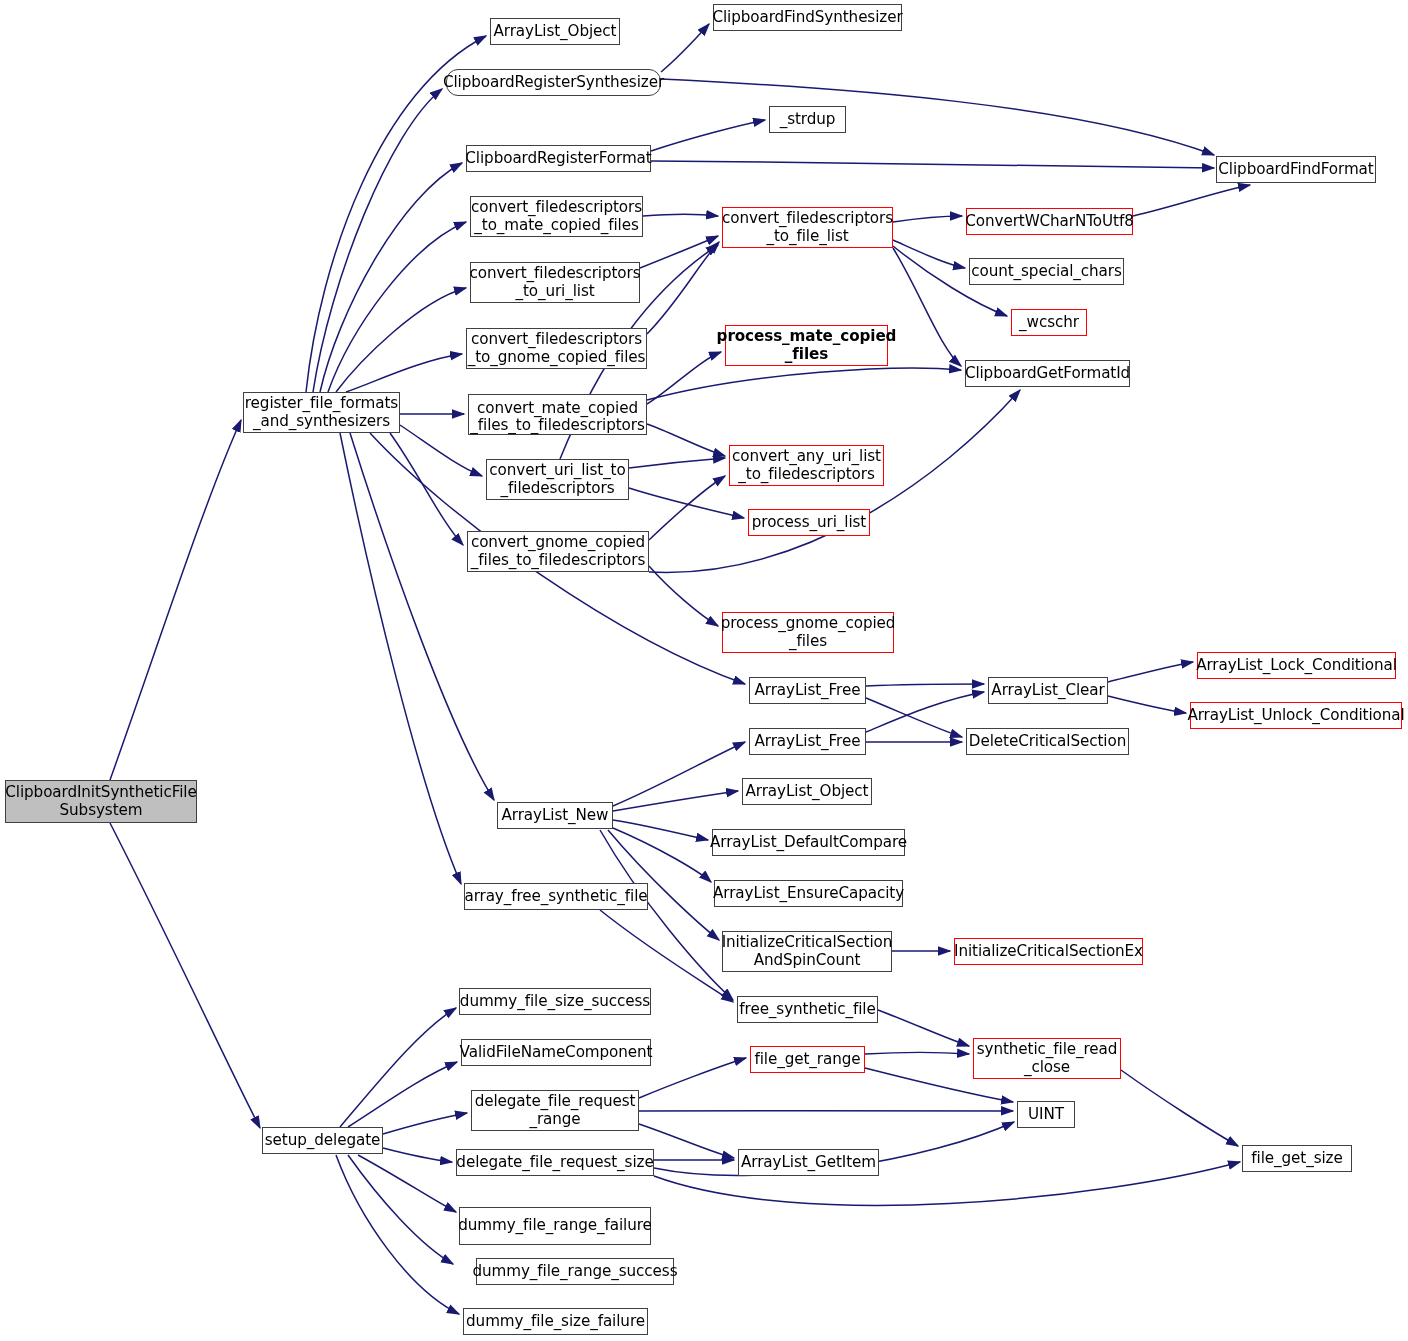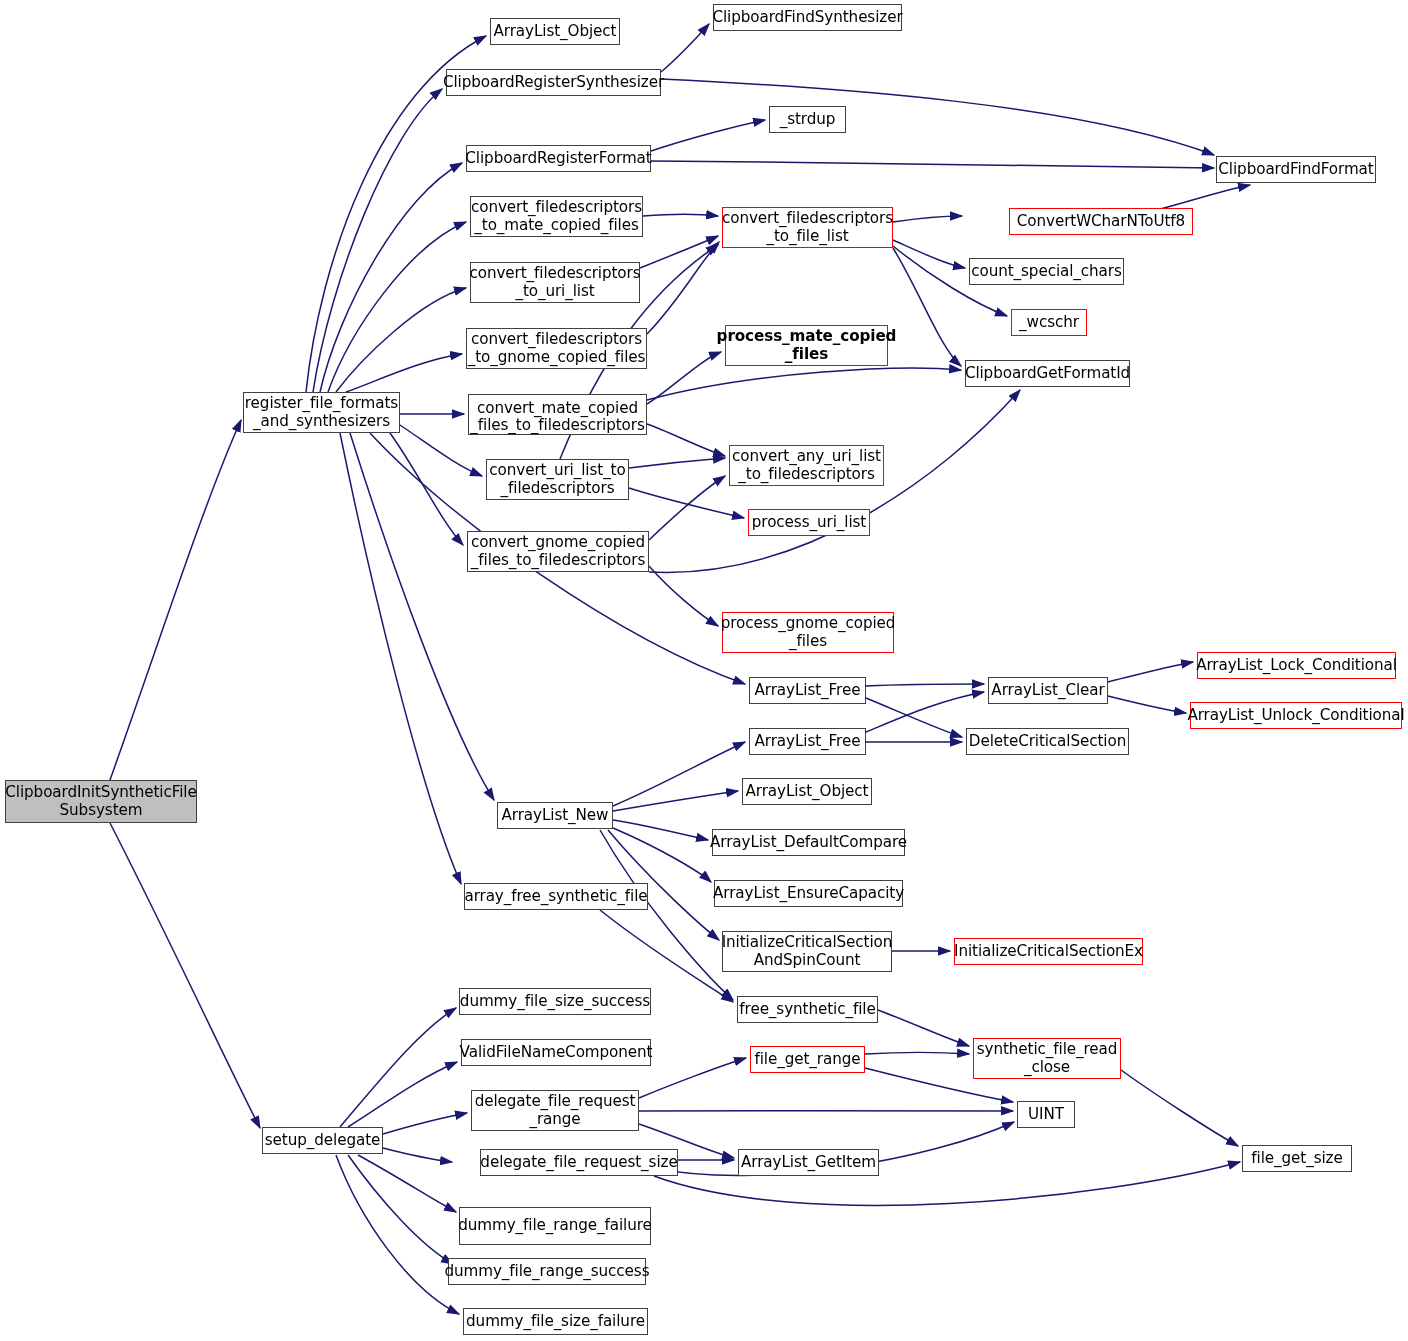--- a/index.html
+++ b/index.html
@@ -91,40 +91,40 @@
         <path d="M865,1054 C900,1052 940,1052 969,1054" marker-end="url(#ah)"></path>
         <path d="M865,1068 C920,1082 980,1096 1013,1102" marker-end="url(#ah)"></path>
       </g>
   </svg>
   <div id="node-layer">
       <div class="node root" style="left: 5px; top: 780px; width: 192px; height: 43px;"><span>ClipboardInitSyntheticFile
 Subsystem</span></div>
       <div class="node" style="left: 243px; top: 392px; width: 157px; height: 41px;"><span>register_file_formats
 _and_synthesizers</span></div>
       <div class="node" style="left: 490px; top: 18px; width: 130px; height: 27px;"><span>ArrayList_Object</span></div>
-      <div class="node" style="left: 446px; top: 69px; width: 215px; height: 27px;"><span>ClipboardRegisterSynthesizer</span></div>
+      <div class="node" style="left: 446px; top: 69px; width: 215px; height: 27px; border-radius: 12px;"><span>ClipboardRegisterSynthesizer</span></div>
       <div class="node" style="left: 466px; top: 145px; width: 185px; height: 27px;"><span>ClipboardRegisterFormat</span></div>
       <div class="node" style="left: 470px; top: 196px; width: 173px; height: 41px;"><span>convert_filedescriptors
 _to_mate_copied_files</span></div>
       <div class="node" style="left: 470px; top: 262px; width: 170px; height: 41px;"><span>convert_filedescriptors
 _to_uri_list</span></div>
       <div class="node" style="left: 466px; top: 328px; width: 181px; height: 41px;"><span>convert_filedescriptors
 _to_gnome_copied_files</span></div>
       <div class="node" style="left: 468px; top: 394px; width: 179px; height: 41px; align-items: flex-end;"><span>convert_mate_copied
 _files_to_filedescriptors</span></div>
       <div class="node" style="left: 486px; top: 459px; width: 143px; height: 41px;"><span>convert_uri_list_to
 _filedescriptors</span></div>
       <div class="node" style="left: 467px; top: 531px; width: 182px; height: 41px;"><span>convert_gnome_copied
 _files_to_filedescriptors</span></div>
       <div class="node" style="left: 713px; top: 4px; width: 189px; height: 27px;"><span>ClipboardFindSynthesizer</span></div>
       <div class="node" style="left: 769px; top: 106px; width: 77px; height: 27px;"><span>_strdup</span></div>
       <div class="node" style="left: 1216px; top: 156px; width: 160px; height: 27px;"><span>ClipboardFindFormat</span></div>
       <div class="node red" style="left: 722px; top: 207px; width: 171px; height: 41px;"><span>convert_filedescriptors
 _to_file_list</span></div>
-      <div class="node red" style="left: 966px; top: 208px; width: 184px; height: 27px; margin-left: 43px;"><span>ConvertWCharNToUtf8</span></div>
+      <div class="node red" style="left: 966px; top: 208px; width: 167px; height: 27px;"><span>ConvertWCharNToUtf8</span></div>
       <div class="node" style="left: 969px; top: 258px; width: 155px; height: 27px;"><span>count_special_chars</span></div>
       <div class="node red" style="left: 1011px; top: 309px; width: 76px; height: 27px;"><span>_wcschr</span></div>
       <div class="node red" style="left: 725px; top: 325px; width: 163px; height: 41px; font-weight: bold;"><span>process_mate_copied
 _files</span></div>
       <div class="node" style="left: 965px; top: 360px; width: 165px; height: 27px;"><span>ClipboardGetFormatId</span></div>
       <div class="node red" style="left: 729px; top: 445px; width: 155px; height: 41px;"><span>convert_any_uri_list
 _to_filedescriptors</span></div>
       <div class="node red" style="left: 748px; top: 509px; width: 122px; height: 27px;"><span>process_uri_list</span></div>
       <div class="node red" style="left: 722px; top: 612px; width: 172px; height: 41px;"><span>process_gnome_copied
 _files</span></div>
@@ -147,18 +147,18 @@
 _close</span></div>
       <div class="node" style="left: 1242px; top: 1145px; width: 110px; height: 27px;"><span>file_get_size</span></div>
       <div class="node red" style="left: 750px; top: 1046px; width: 115px; height: 27px;"><span>file_get_range</span></div>
       <div class="node" style="left: 1017px; top: 1101px; width: 58px; height: 27px;"><span>UINT</span></div>
       <div class="node" style="left: 738px; top: 1149px; width: 141px; height: 27px;"><span>ArrayList_GetItem</span></div>
       <div class="node" style="left: 262px; top: 1127px; width: 121px; height: 27px;"><span>setup_delegate</span></div>
       <div class="node" style="left: 459px; top: 988px; width: 192px; height: 27px;"><span>dummy_file_size_success</span></div>
       <div class="node" style="left: 461px; top: 1039px; width: 190px; height: 27px;"><span>ValidFileNameComponent</span></div>
       <div class="node" style="left: 471px; top: 1090px; width: 168px; height: 41px;"><span>delegate_file_request
 _range</span></div>
-      <div class="node" style="left: 456px; top: 1149px; width: 198px; height: 27px; margin-left: 24px;"><span>delegate_file_request_size</span></div>
+      <div class="node" style="left: 456px; top: 1149px; width: 198px; height: 27px;"><span>delegate_file_request_size</span></div>
       <div class="node" style="left: 459px; top: 1207px; width: 192px; height: 38px;"><span>dummy_file_range_failure</span></div>
-      <div class="node" style="left: 448px; top: 1258px; width: 198px; height: 27px;"><span>dummy_file_range_success</span></div>
+      <div class="node" style="left: 476px; top: 1258px; width: 198px; height: 27px;"><span>dummy_file_range_success</span></div>
       <div class="node" style="left: 463px; top: 1308px; width: 185px; height: 27px;"><span>dummy_file_size_failure</span></div>
     </div>
 </div>
 
 </body></html>

